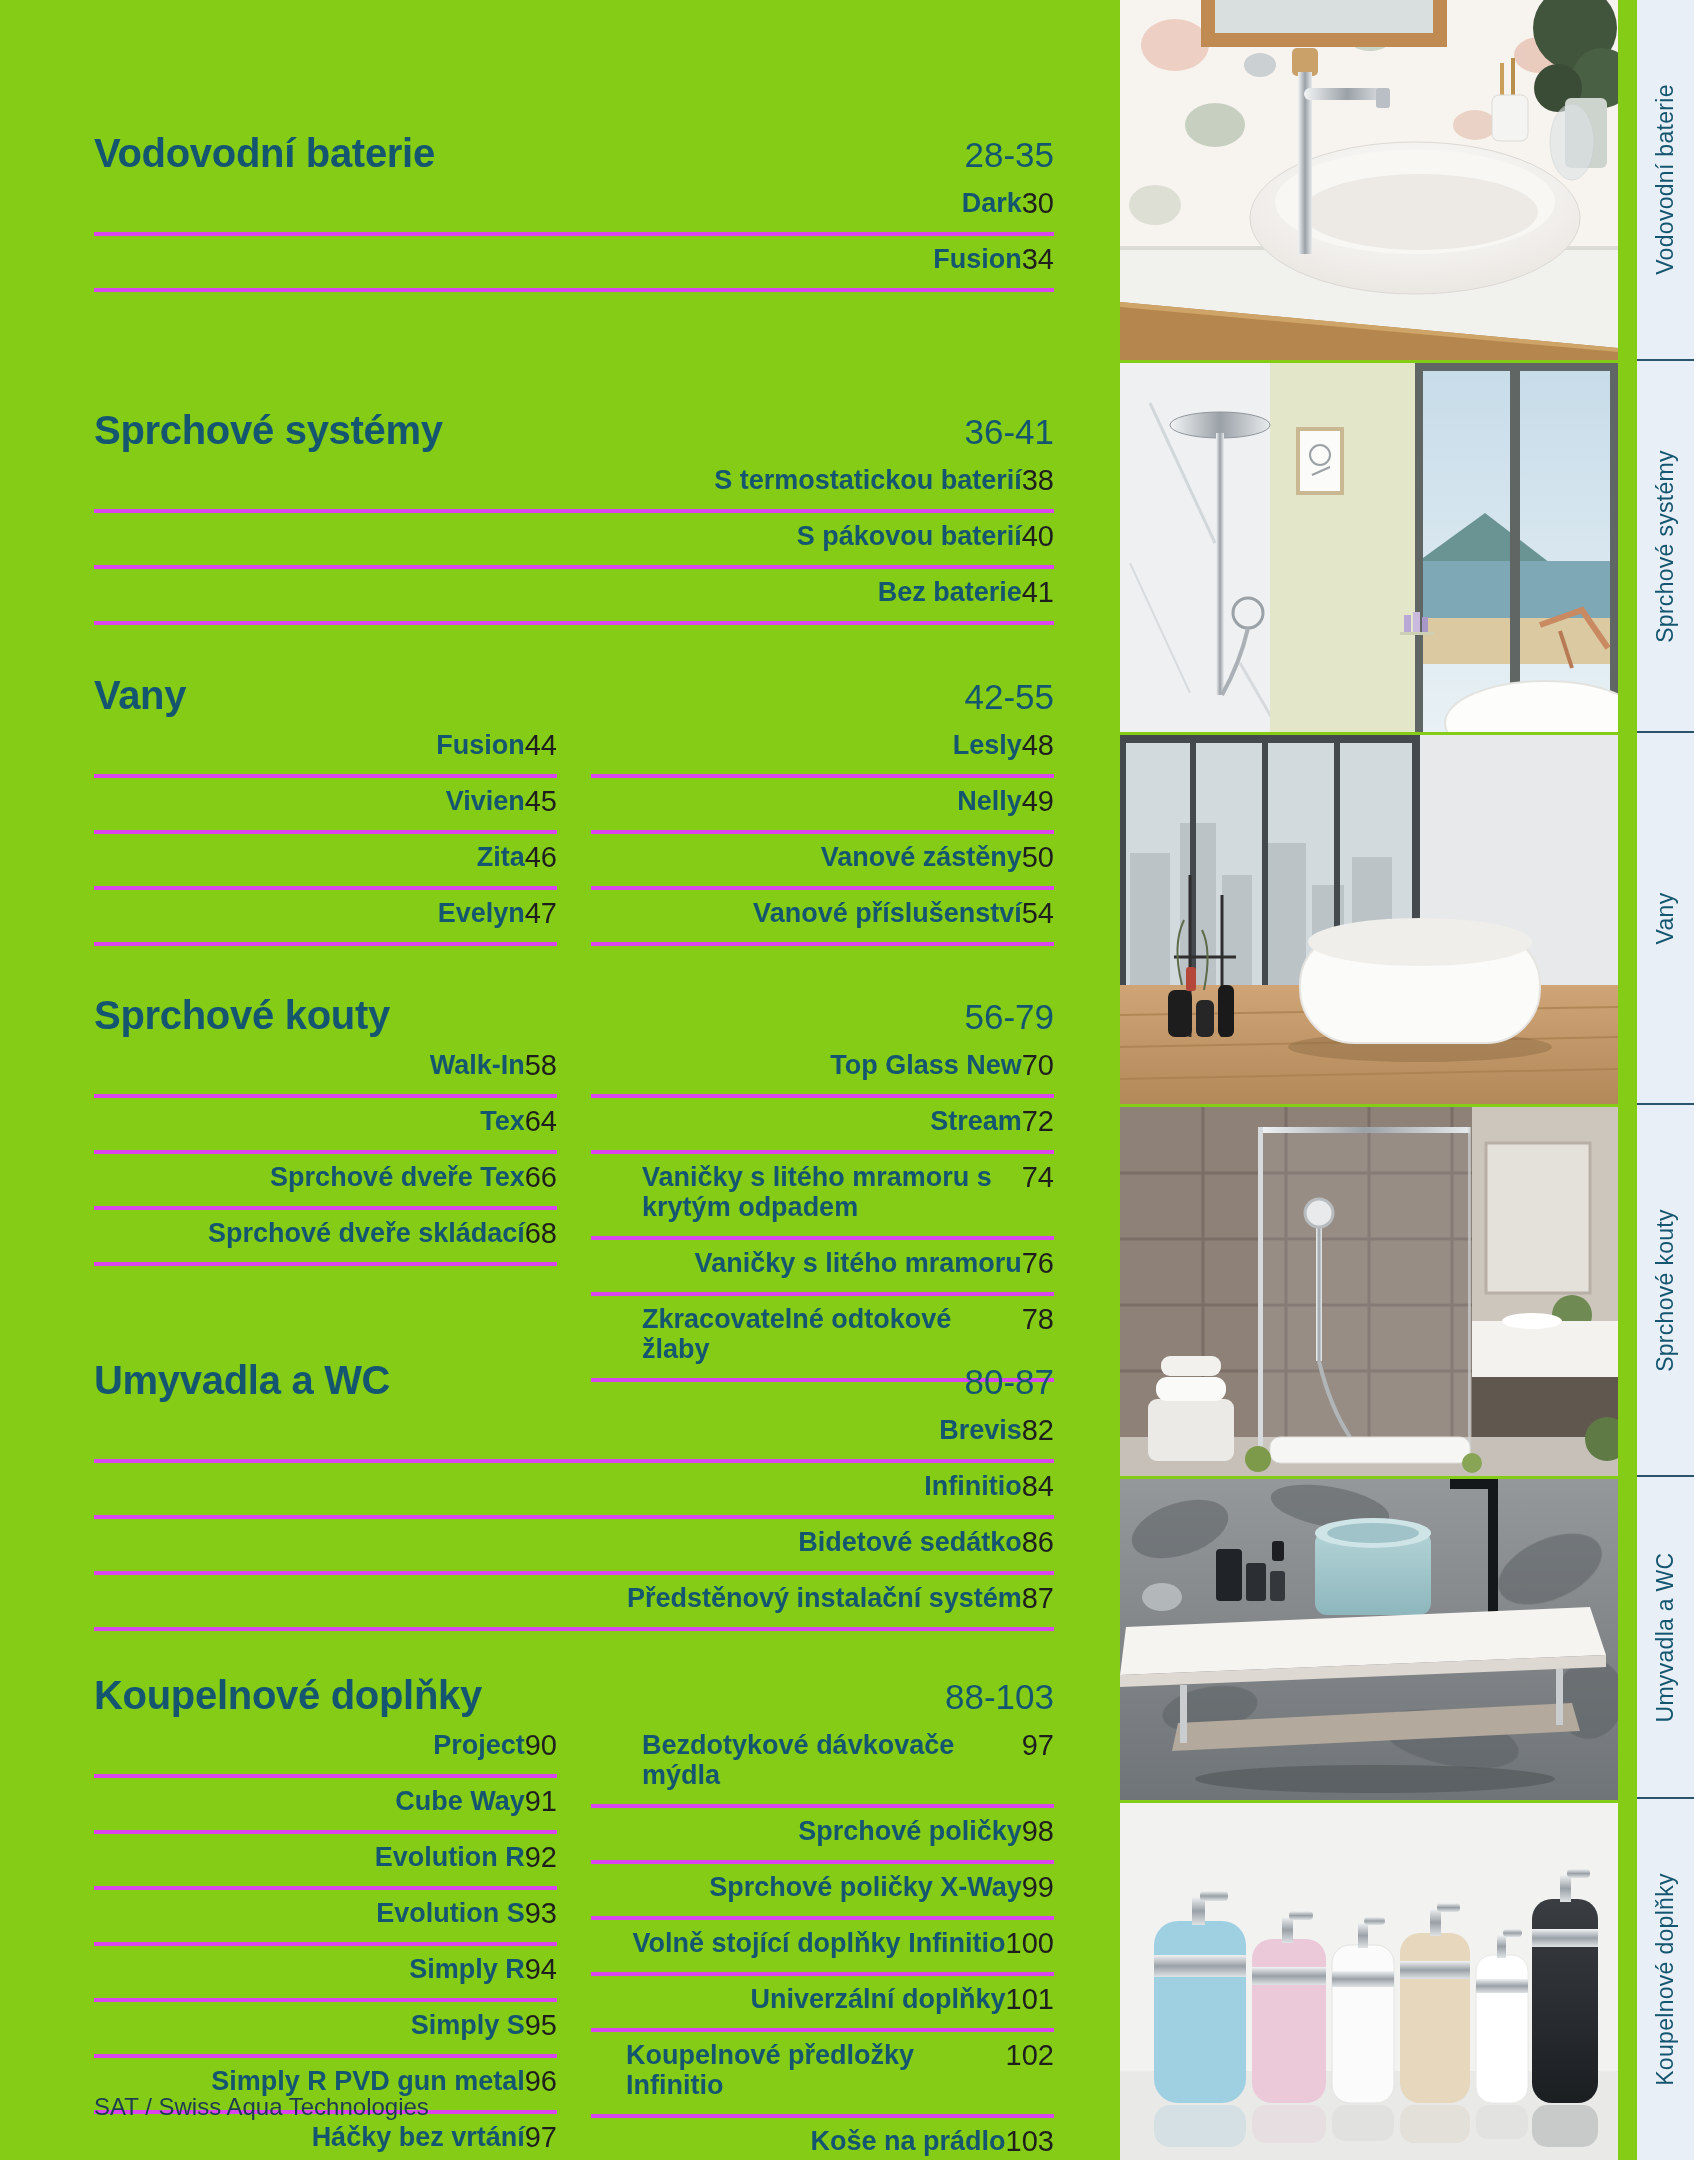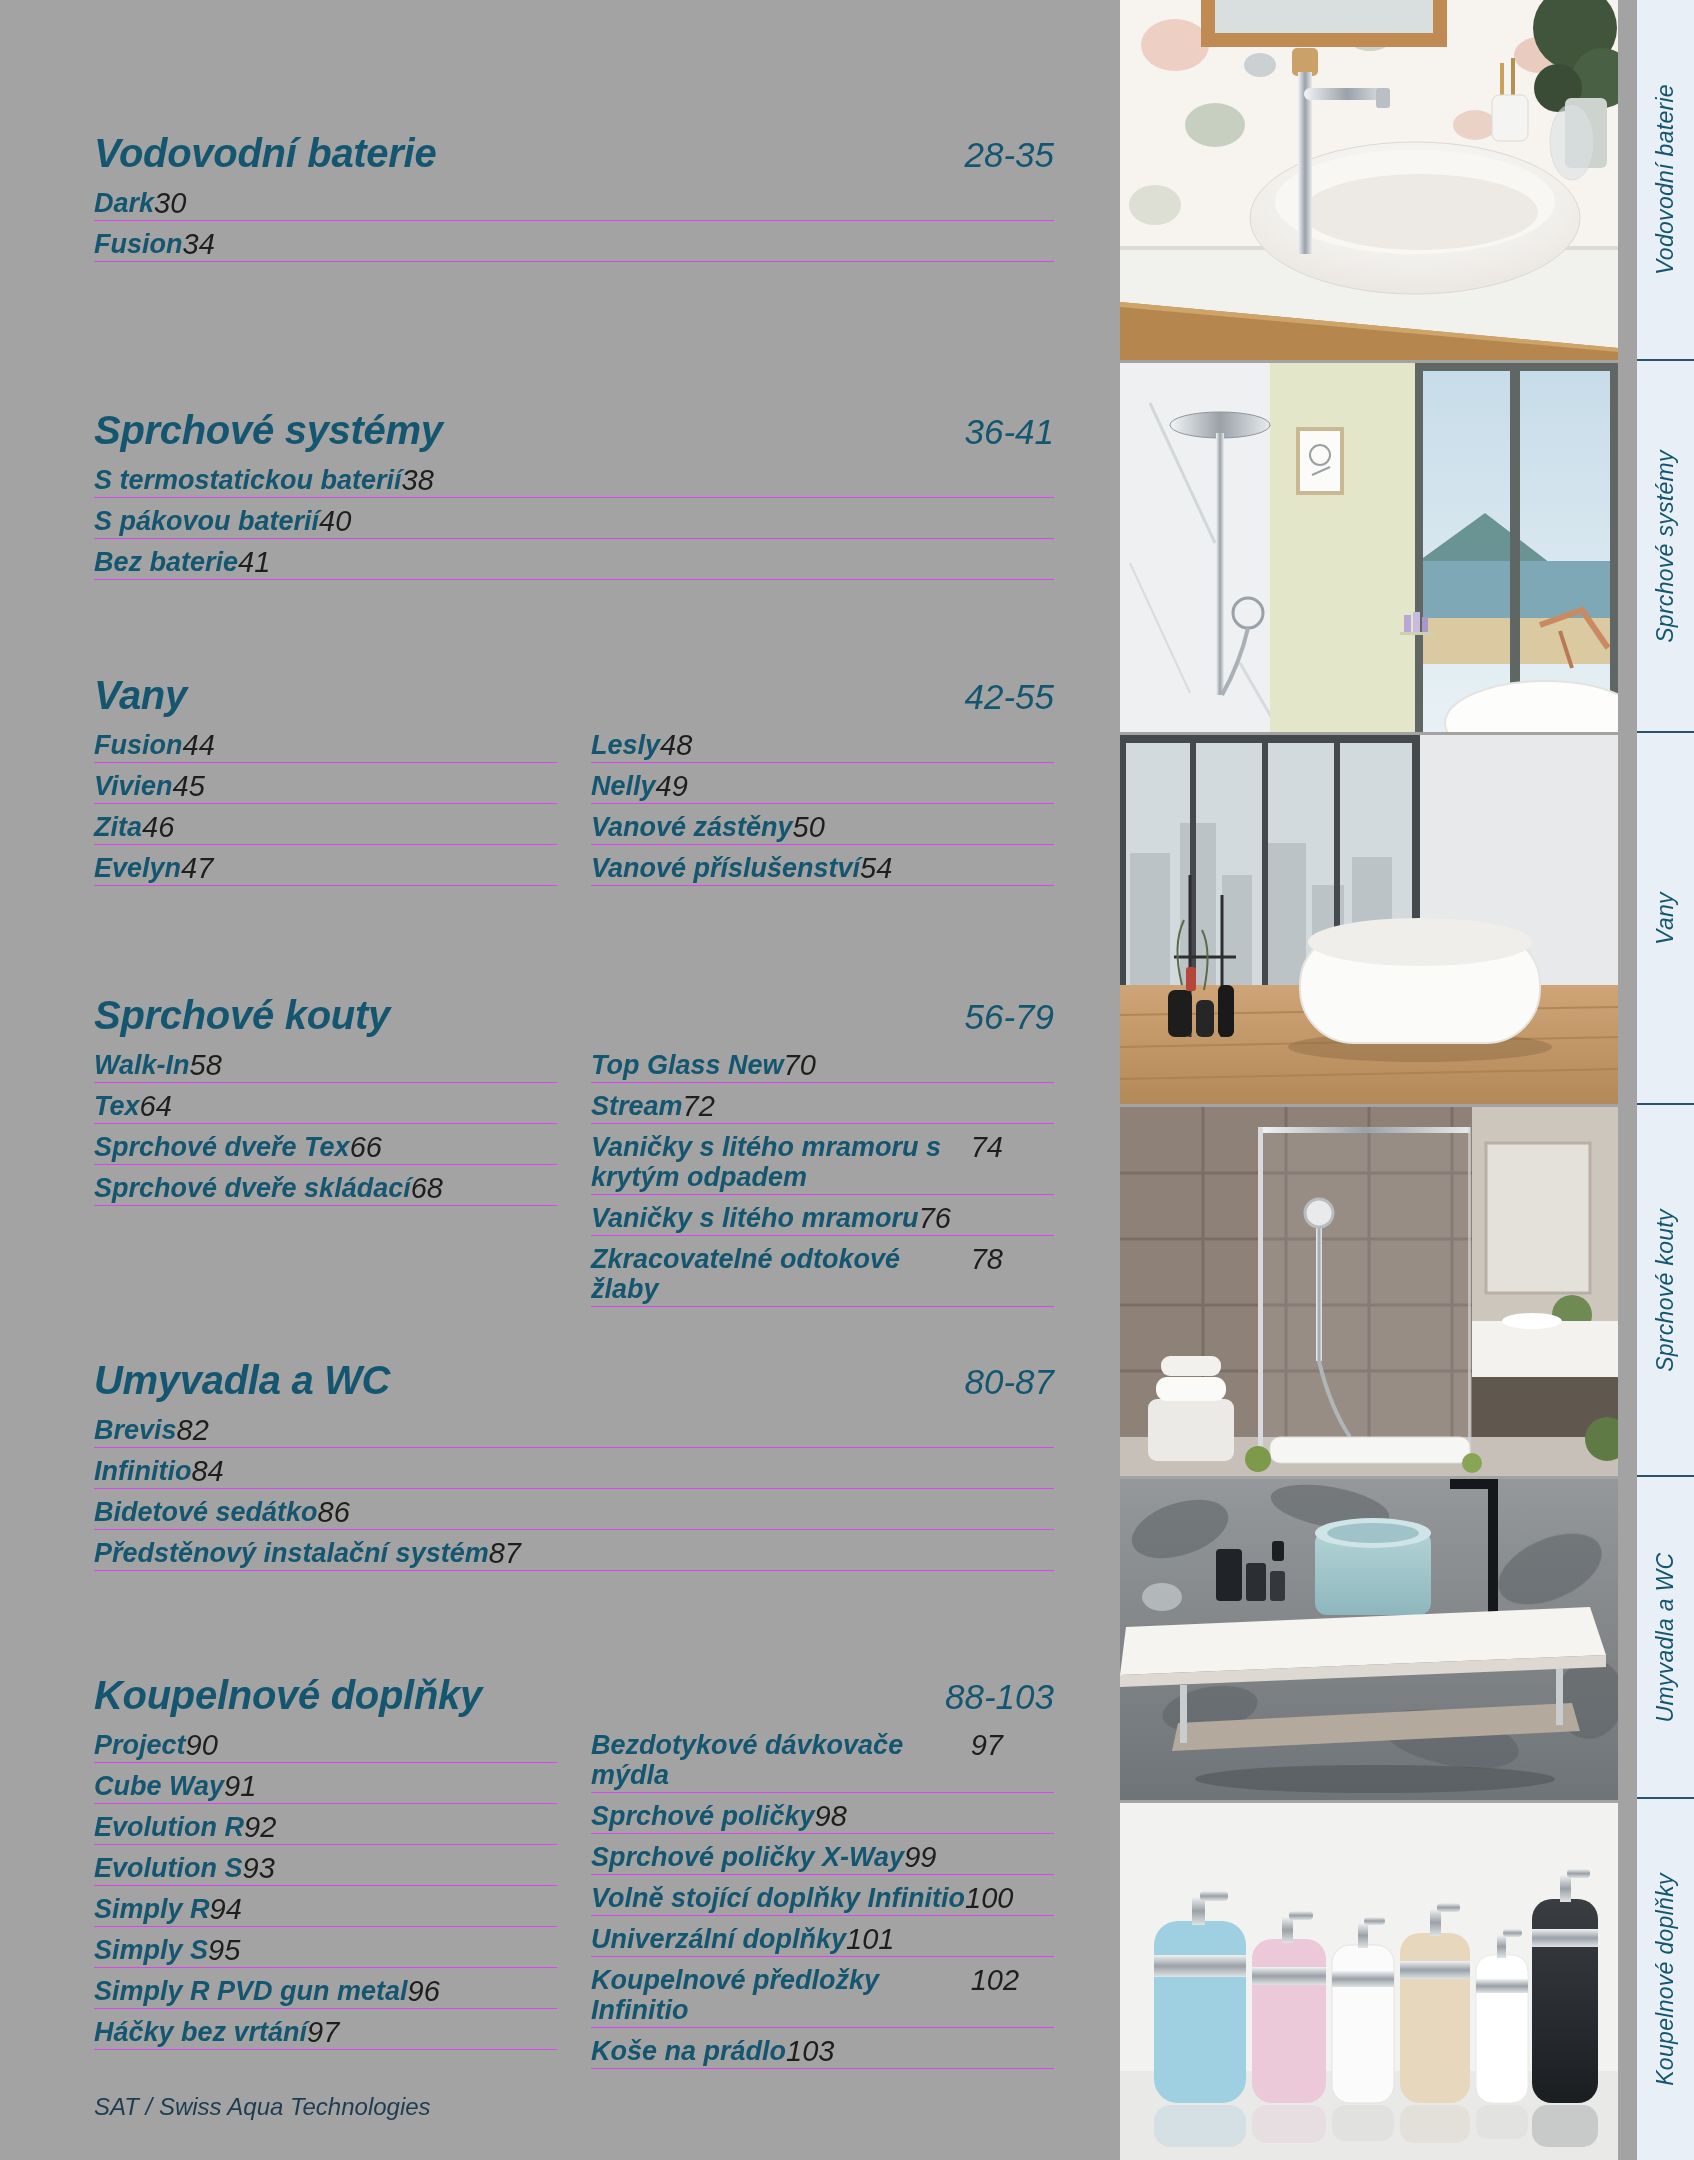--- a/index.html
+++ b/index.html
@@ -1,37 +1,37 @@
 <!DOCTYPE html>
 <html><head>
 <meta charset="utf-8">
 <style>
   html,body{margin:0;padding:0;background:#ffffff;}
-  .page{position:relative;width:1694px;height:2160px;background:#a3a3a3;overflow:hidden;
-        font-family:"Liberation Sans", sans-serif;font-style:italic;}
+  .page{position:relative;width:1694px;height:2160px;background:#84cc16;overflow:hidden;
+        font-family:"Liberation Sans", sans-serif;}
 
   
   .toc-section{position:absolute;left:94px;width:960px;}
   .toc-section:nth-of-type(1){top:113px;}
   .toc-section:nth-of-type(2){top:390px;}
   .toc-section:nth-of-type(3){top:655px;}
   .toc-section:nth-of-type(4){top:975px;}
   .toc-section:nth-of-type(5){top:1340px;}
   .toc-section:nth-of-type(6){top:1655px;}
 
   .sec-head{display:flex;justify-content:space-between;align-items:baseline;
             height:44px;line-height:44px;margin-bottom:31px;}
   .sec-head h2{margin:0;font-size:40px;font-weight:700;color:#14566f;letter-spacing:-0.3px;}
   .range{font-size:35px;font-weight:400;color:#14566f;margin-top:20px;}
 
   .cols{display:grid;grid-template-columns:1fr;column-gap:34px;}
   .cols.two{grid-template-columns:1fr 1fr;}
 
-  .toc-row{display:flex;justify-content:flex-start;align-items:flex-start;
-           border-bottom:1px solid #d946ef;padding-bottom:2px;margin-bottom:8px;
+  .toc-row{display:flex;justify-content:flex-end;align-items:flex-start;
+           border-bottom:4px solid #d946ef;padding-bottom:14px;margin-bottom:8px;
            line-height:30px;cursor:pointer;}
   .lbl{font-size:27px;font-weight:700;color:#14566f;max-width:82%;}
   .num{font-size:29px;font-weight:400;color:#1e1e1c;}
 
   .footer{position:absolute;left:94px;top:2093px;font-size:24px;color:#1e3c50;}
   .pagenum{position:absolute;left:1560px;top:2092px;font-size:36px;color:#1d1d1b;}
 
   
   .photo{position:absolute;left:1120px;width:498px;overflow:hidden;background:#eee;}
   .photo svg{display:block;}

